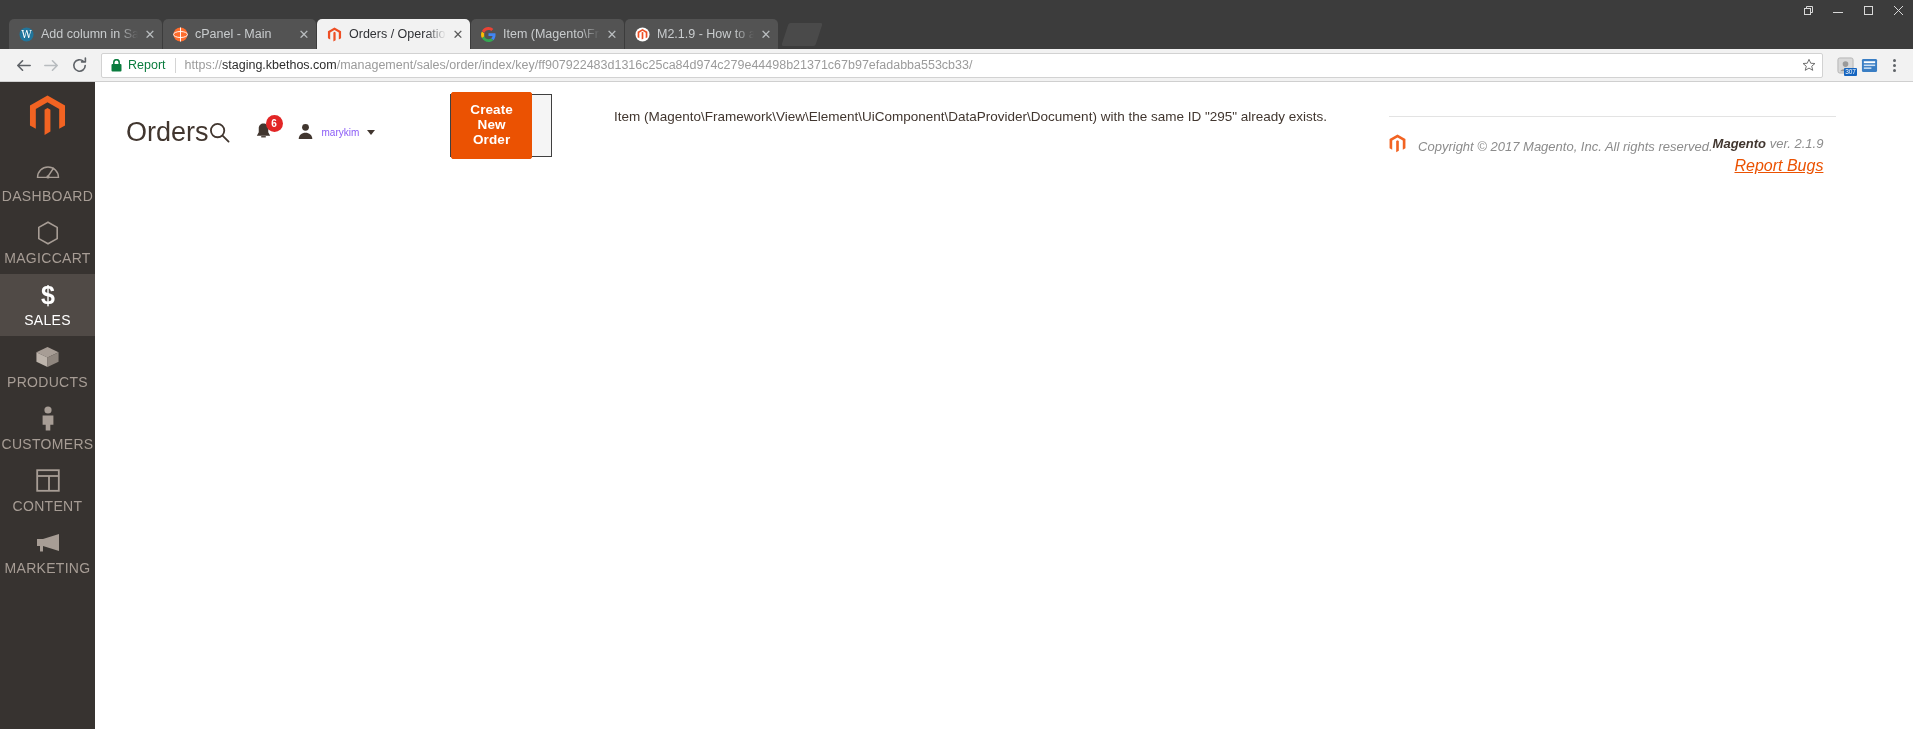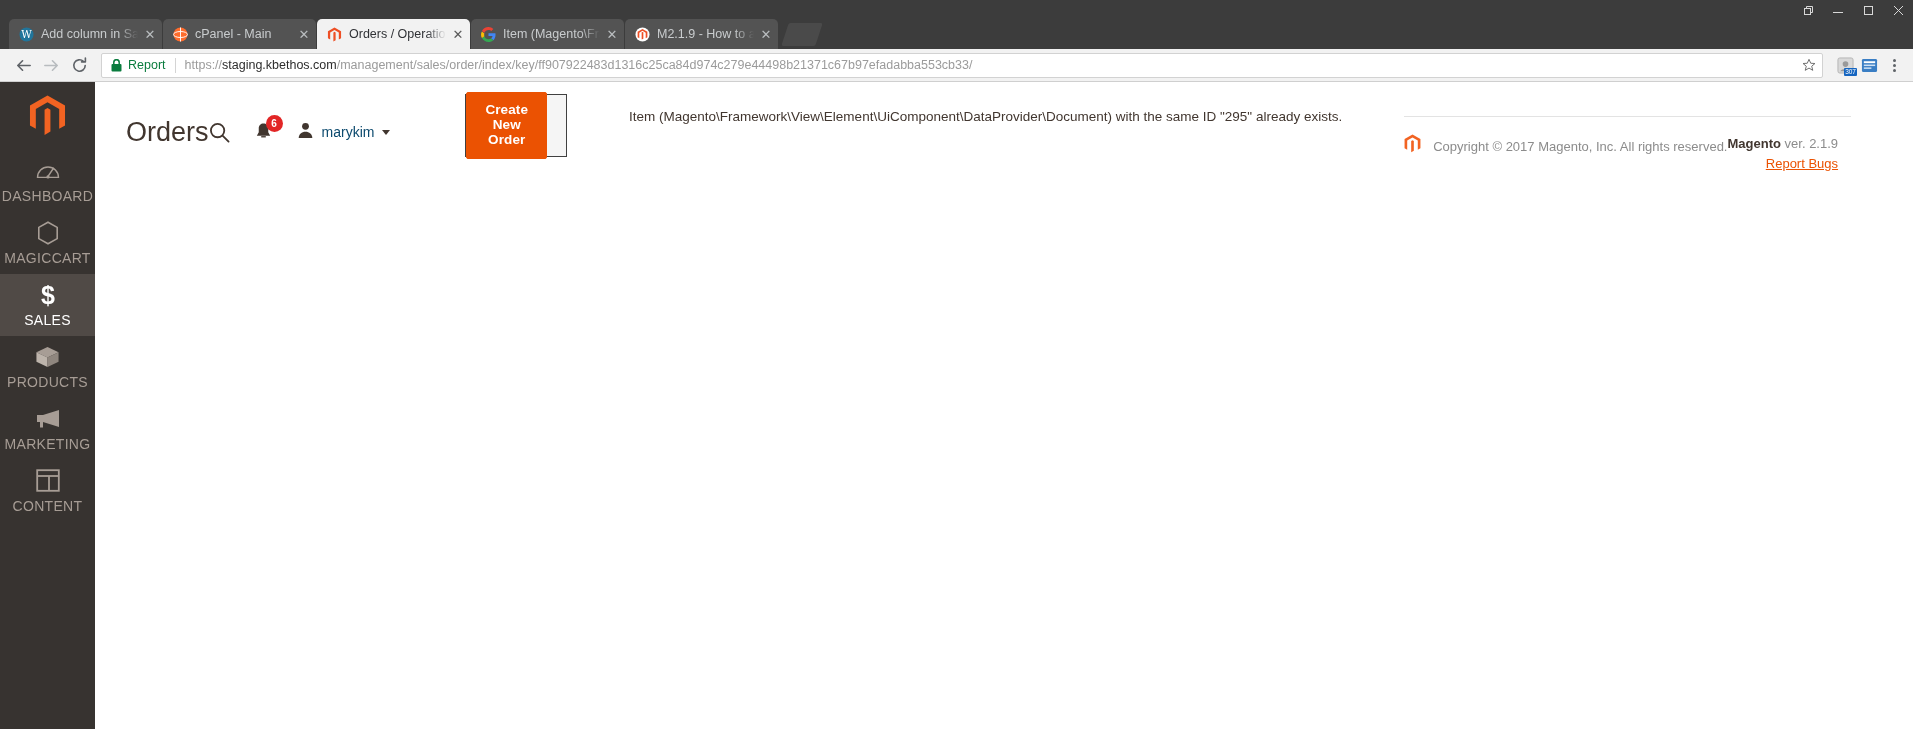--- a/index.html
+++ b/index.html
@@ -237,21 +237,21 @@
     color: #fff;
     font-size: 10px;
     font-weight: bold;
     min-width: 17px; height: 17px;
     border-radius: 9px;
     display: flex; align-items: center; justify-content: center;
     padding: 0 4px;
   }
   .user-menu {
     display: flex; align-items: center; gap: 8px;
-    color: #0c4a6e; font-size: 14px;
+    color: #8b5cf6; font-size: 10px;
   }
   .caret { width:0;height:0;border-left:4.5px solid transparent;border-right:4.5px solid transparent;border-top:5px solid #41362f; }
 
   .page-actions {
     margin: 12px 31px 0 31px;
     background: #f5f5f5;
     border: 1px solid #404040;
     height: 63px;
     display: flex;
     align-items: center;
@@ -283,26 +283,27 @@
     line-height: 1.4;
   }
 
   .footer-wrap { margin-top: 34px; flex: 0 0 auto; }
   .footer-rule { height: 1px; background: #e3e3e3; margin: 0 31px; }
   .footer {
     display: flex;
     align-items: flex-start;
     justify-content: flex-end;
     padding: 17px 44px 0 31px;
+    font-style: italic;
   }
   .copyright { display: flex; align-items: center; gap: 12px; }
   .copyright .txt { color: #8c8c8c; font-size: 13px; }
   .version { text-align: right; font-size: 13px; color: #8c8c8c; line-height: 1.55; }
   .version b { color: #41362f; font-weight: bold; }
-  .report-bugs { color: #eb5202; text-decoration: underline; font-size: 13px; cursor: pointer; }
+  .report-bugs { color: #eb5202; text-decoration: underline; font-size: 16px; cursor: pointer; }
 
   .spacer { flex: 1 1 auto; }
 </style>
 </head>
 <body>
 
 <div class="browser">
 
   <div class="titlebar">
     <div class="win-controls">
@@ -499,41 +500,50 @@
         <span class="ico">
           <svg width="25" height="24" viewBox="0 0 26 24">
               <polygon points="13,1.5 24.5,7 13,12.5 1.5,7" fill="#a79d95"></polygon>
               <polygon points="1.5,7 13,12.5 13,22.5 1.5,17" fill="#bdb4ab"></polygon>
               <polygon points="24.5,7 13,12.5 13,22.5 24.5,17" fill="#8f867e"></polygon>
             </svg>
         </span>
         <span class="lbl">PRODUCTS</span>
       </div>
 
+      <div class="nav-item">
+        <span class="ico">
+          <svg width="18" height="25" viewBox="0 0 18 25">
+              <circle cx="9" cy="4" r="3.6" fill="#a79d95"></circle>
+              <path d="M3.6 9.5h10.8v9.3h-3.1v5.8H6.7v-5.8H3.6z" fill="#a79d95"></path>
+            </svg>
+        </span>
+        <span class="lbl">CUSTOMERS</span>
+      </div>
+
+      <div class="nav-item">
+        <span class="ico">
+          <svg width="24" height="23" viewBox="0 0 24 23">
+              <rect x="1.2" y="1.2" width="21.6" height="20.6" fill="none" stroke="#a79d95" stroke-width="1.8"></rect>
+              <line x1="1.2" y1="7" x2="22.8" y2="7" stroke="#a79d95" stroke-width="1.8"></line>
+              <line x1="13" y1="7" x2="13" y2="21.8" stroke="#a79d95" stroke-width="1.8"></line>
+            </svg>
+        </span>
+        <span class="lbl">CONTENT</span>
+      </div>
 
       <div class="nav-item">
         <span class="ico">
           <svg width="26" height="22" viewBox="0 0 26 22">
               <polygon points="24,2 24,19 8,14 8,7" fill="#a79d95"></polygon>
               <rect x="2" y="7" width="6" height="7" fill="#a79d95"></rect>
               <path d="M5 14v5.5h3V14" fill="#a79d95"></path>
             </svg>
         </span>
         <span class="lbl">MARKETING</span>
-      </div>
-
-      <div class="nav-item">
-        <span class="ico">
-          <svg width="24" height="23" viewBox="0 0 24 23">
-              <rect x="1.2" y="1.2" width="21.6" height="20.6" fill="none" stroke="#a79d95" stroke-width="1.8"></rect>
-              <line x1="1.2" y1="7" x2="22.8" y2="7" stroke="#a79d95" stroke-width="1.8"></line>
-              <line x1="13" y1="7" x2="13" y2="21.8" stroke="#a79d95" stroke-width="1.8"></line>
-            </svg>
-        </span>
-        <span class="lbl">CONTENT</span>
       </div>
 
 
     </nav>
 
     <main class="content">
 
       <div class="page-head">
         <h1 class="page-title">Orders</h1>
         <div class="head-tools">

